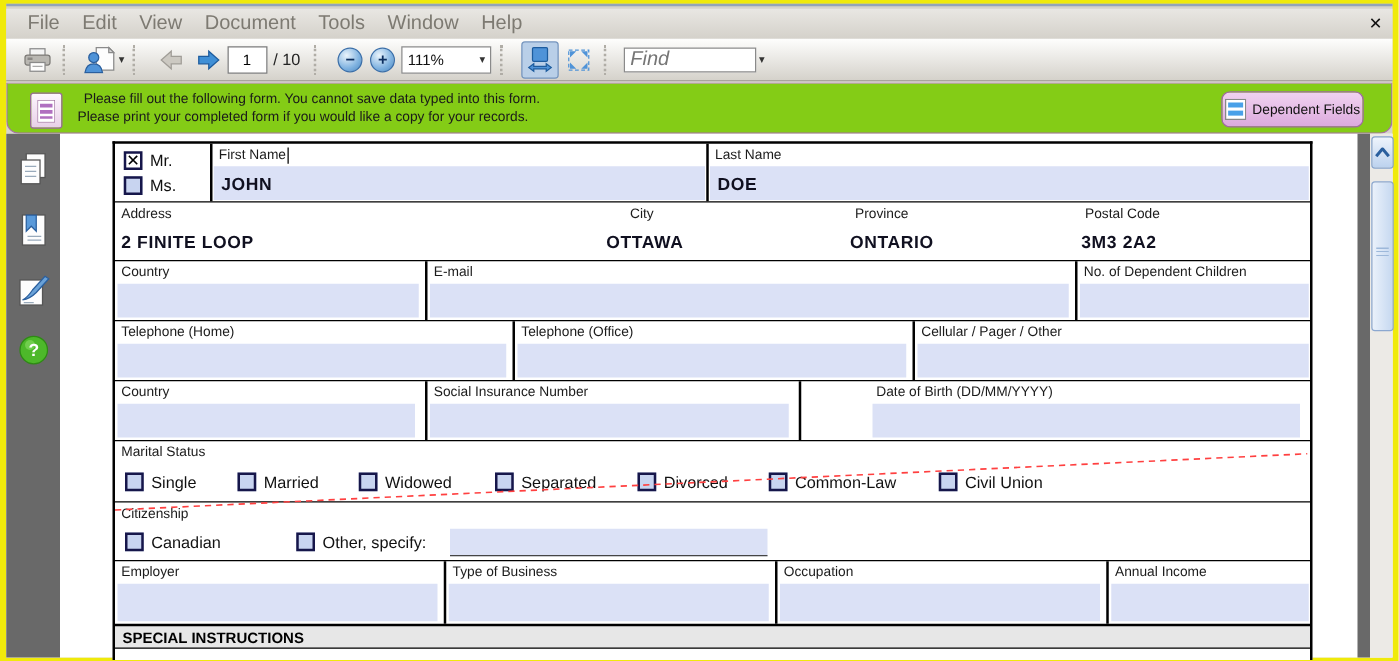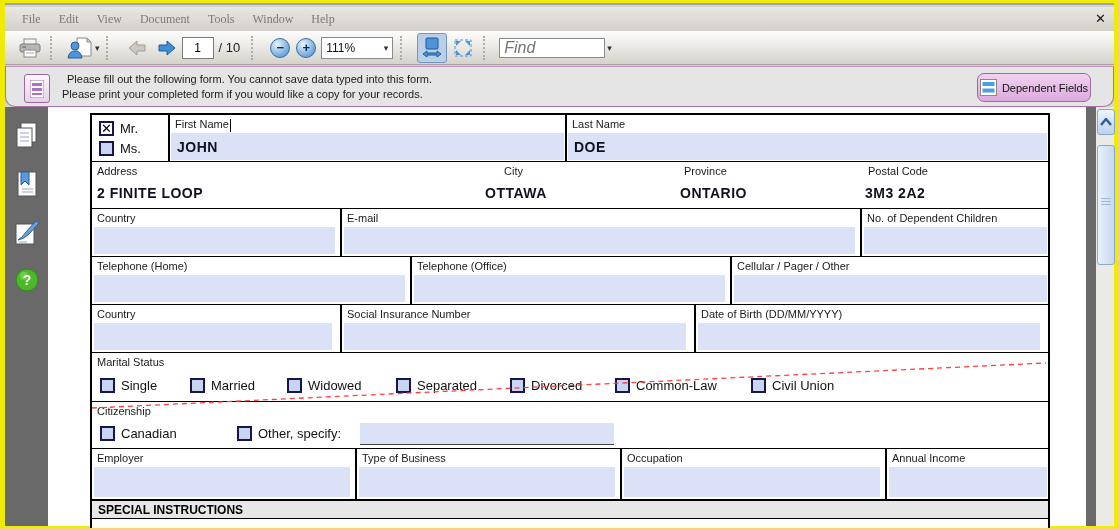--- a/index.html
+++ b/index.html
@@ -2,38 +2,38 @@
 <html><head>
 <meta charset="utf-8">
 <style>
   html,body{margin:0;padding:0;}
   body{font-family:"Liberation Sans","DejaVu Sans",sans-serif;}
   .screen{position:relative;width:1119px;height:529px;background:#f0ea0a;overflow:hidden;}
   .window{position:absolute;left:5px;top:3px;width:1109px;height:521px;background:#d6d3cc;border-top:2px solid #93a4b8;}
 
   
   .menubar{position:absolute;left:0;top:2px;width:100%;height:24px;background:linear-gradient(#e9e7e3,#d4d1ca);display:flex;align-items:center;padding-left:8px;box-sizing:border-box;}
-  .menu-item{font-size:12px;color:#7d7a72;padding:3px 9px;cursor:default;font-family:Liberation Serif, serif;}
+  .menu-item{font-size:16px;color:#7d7a72;padding:3px 9px;cursor:default;}
   .menu-close{position:absolute;right:8px;top:4px;font-size:13px;font-weight:bold;color:#111;cursor:pointer;}
 
   
   .toolbar{position:absolute;left:0;top:26px;width:100%;height:34px;background:linear-gradient(#fefefd,#d5d2cb);border-bottom:1px solid #a8a49c;display:flex;align-items:center;padding-left:10px;box-sizing:border-box;}
   .tbtn{display:flex;align-items:center;justify-content:center;height:28px;min-width:28px;border-radius:3px;margin:0 1px;}
   .tsep{width:9px;height:24px;border-left:2px dotted #b0ada6;margin:0 5px;}
   .caret{font-size:9px;color:#333;margin-left:2px;}
   .page-input{width:26px;height:18px;border:1px solid #7a7a7a;background:#fff;font-size:12px;text-align:center;font-family:inherit;}
   .page-total{font-size:13px;color:#222;margin:0 6px 0 5px;}
   .zoom-circle{width:18px;height:18px;border-radius:50%;border:1px solid #3a6ea8;background:radial-gradient(circle at 35% 30%,#eaf4fc,#7fb2e0 60%,#4d88c0);color:#0b2d5e;font-size:13px;font-weight:bold;display:flex;align-items:center;justify-content:center;line-height:1;margin:0 3px;cursor:pointer;}
   .zoom-box{width:62px;height:20px;border:1px solid #8a8a8a;background:#fff;display:flex;align-items:center;justify-content:space-between;padding:0 4px;margin:0 2px;font-size:12px;color:#111;cursor:pointer;}
   .tbtn.selected{background:#b9cfe8;border:1px solid #7494bd;}
   .find-wrap{display:flex;align-items:center;}
   .find-input{width:96px;height:18px;border:1px solid #8a8a8a;background:#fff;font-size:16px;padding:0 4px;font-family:inherit;color:#ef4444;font-style:italic;}
 
   
-  .notice{position:absolute;left:0;top:61px;width:100%;height:41px;background:#e5e5e5;border:1px solid #a86fa8;border-top:1px solid #c590c5;border-radius:0 0 10px 10px;box-sizing:border-box;}
+  .notice{position:absolute;left:0;top:61px;width:100%;height:41px;background:#84cc16;border:1px solid #a86fa8;border-top:1px solid #c590c5;border-radius:0 0 10px 10px;box-sizing:border-box;}
   .notice-icon{position:absolute;left:18px;top:7px;width:24px;height:27px;background:linear-gradient(#fdf6fd,#e8d0e8);border:1px solid #9a6a9a;border-radius:3px;display:flex;align-items:center;justify-content:center;cursor:pointer;}
   .notice-text{position:absolute;left:56px;top:5px;font-size:11px;color:#1a1a1a;line-height:15px;}
   .notice-text .l1{padding-left:5px;}
   .hl-btn{position:absolute;right:22px;top:6px;width:112px;height:27px;background:linear-gradient(#f0d2f0,#dcaadd);border:1px solid #a06aa0;border-radius:7px;display:flex;align-items:center;justify-content:center;gap:5px;font-size:11px;color:#111;cursor:pointer;}
 
   
   .content{position:absolute;left:0;top:102px;width:100%;height:419px;background:#fff;}
   .sidebar{position:absolute;left:0;top:0;width:43px;height:100%;background:#696969;}
   .side-icon{width:30px;height:30px;margin:14px auto 18px auto;display:flex;align-items:center;justify-content:center;cursor:pointer;}
   .graystrip{position:absolute;left:1081px;top:0;width:10px;height:100%;background:#696969;}
@@ -259,21 +259,21 @@
             <span class="flabel">Cellular / Pager / Other</span>
             <div class="efield" style="right:1px;"></div>
           </div>
         </div>
 
         <div class="frow" style="height:48px;">
           <div class="cell cdiv" style="left:0;width:250px;">
             <span class="flabel">Country</span>
             <div class="efield" style="right:8px;"></div>
           </div>
-          <div class="cell cdiv" style="left:250px;width:354px;">
+          <div class="cell cdiv" style="left:250px;width:299px;">
             <span class="flabel">Social Insurance Number</span>
             <div class="efield" style="right:8px;"></div>
           </div>
           <div class="cell" style="left:604px;right:0;">
             <span class="flabel">Date of Birth (DD/MM/YYYY)</span>
             <div class="efield" style="right:8px;"></div>
           </div>
         </div>
 
         <div class="frow" style="height:49px;">

